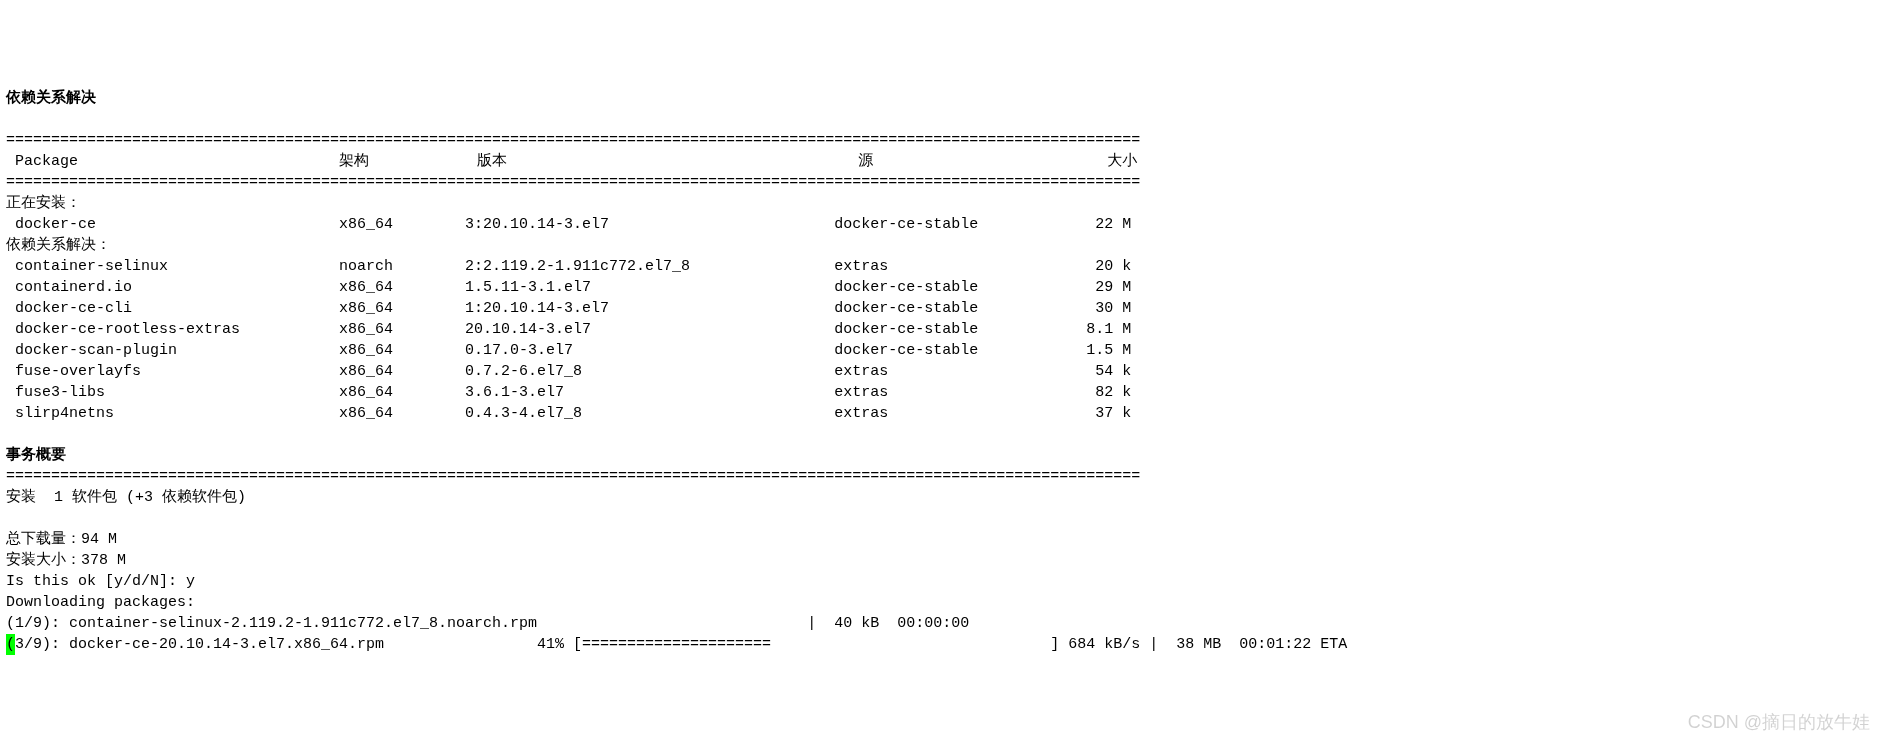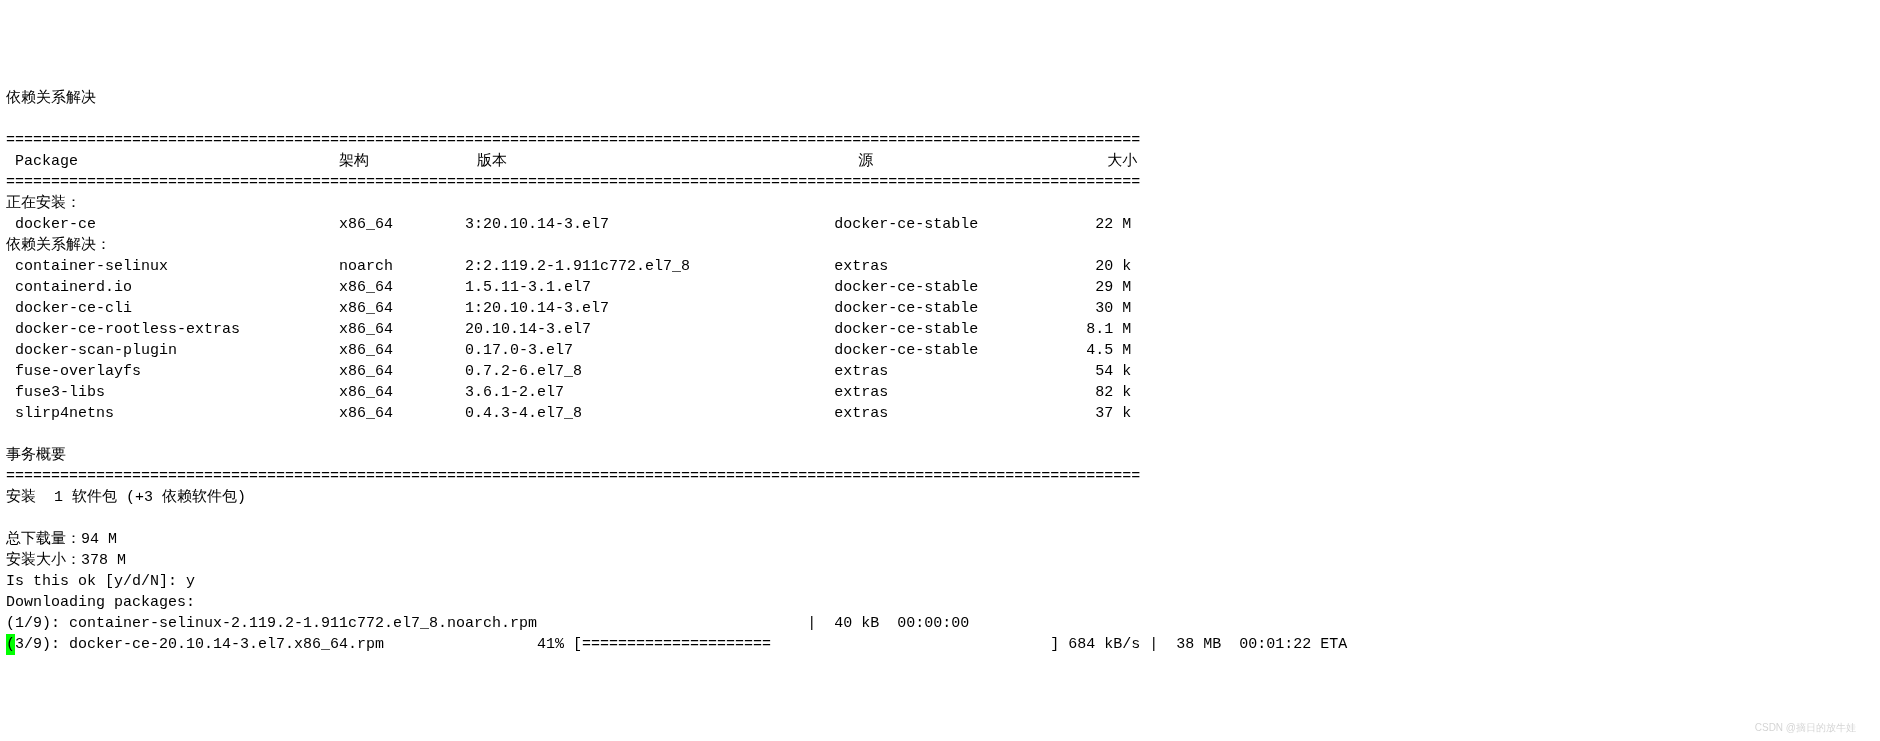--- a/index.html
+++ b/index.html
@@ -6,34 +6,34 @@
     margin: 0;
     padding: 4px 6px;
     background: #ffffff;
     color: #000000;
     font-family: "Courier New", Courier, monospace;
     font-size: 15px;
     line-height: 1.4;
     letter-spacing: 0;
     white-space: pre;
   }
-  .bold { font-weight: normal; }
+  .bold { font-weight: bold; }
   .cursor {
     background: #00ff00;
     color: #000000;
     display: inline-block;
     width: 0.6em;
   }
   .watermark {
     position: fixed;
-    right: 24px;
+    right: 10px;
     bottom: 6px;
     color: rgba(0,0,0,0.18);
     font-family: sans-serif;
-    font-size: 10px;
+    font-size: 18px;
     pointer-events: none;
   }
   #terminal { font-family: inherit; }
 </style>
 </head>
 <body>
 
 
 
 <div id="terminal"><span class="bold">依赖关系解决</span>
@@ -41,23 +41,23 @@
 <span>==============================================================================================================================</span>
 <span> Package                             架构            版本                                       源                          大小</span>
 <span>==============================================================================================================================</span>
 <span>正在安装：</span>
 <span> docker-ce                           x86_64        3:20.10.14-3.el7                         docker-ce-stable             22 M</span>
 <span>依赖关系解决：</span>
 <span> container-selinux                   noarch        2:2.119.2-1.911c772.el7_8                extras                       20 k</span>
 <span> containerd.io                       x86_64        1.5.11-3.1.el7                           docker-ce-stable             29 M</span>
 <span> docker-ce-cli                       x86_64        1:20.10.14-3.el7                         docker-ce-stable             30 M</span>
 <span> docker-ce-rootless-extras           x86_64        20.10.14-3.el7                           docker-ce-stable            8.1 M</span>
-<span> docker-scan-plugin                  x86_64        0.17.0-3.el7                             docker-ce-stable            4.5 M</span>
+<span> docker-scan-plugin                  x86_64        0.17.0-3.el7                             docker-ce-stable            1.5 M</span>
 <span> fuse-overlayfs                      x86_64        0.7.2-6.el7_8                            extras                       54 k</span>
-<span> fuse3-libs                          x86_64        3.6.1-2.el7                              extras                       82 k</span>
+<span> fuse3-libs                          x86_64        3.6.1-3.el7                              extras                       82 k</span>
 <span> slirp4netns                         x86_64        0.4.3-4.el7_8                            extras                       37 k</span>
 
 <span class="bold">事务概要</span>
 <span>==============================================================================================================================</span>
 <span>安装  1 软件包 (+3 依赖软件包)</span>
 
 <span>总下载量：94 M</span>
 <span>安装大小：378 M</span>
 <span>Is this ok [y/d/N]: y</span>
 <span>Downloading packages:</span>

